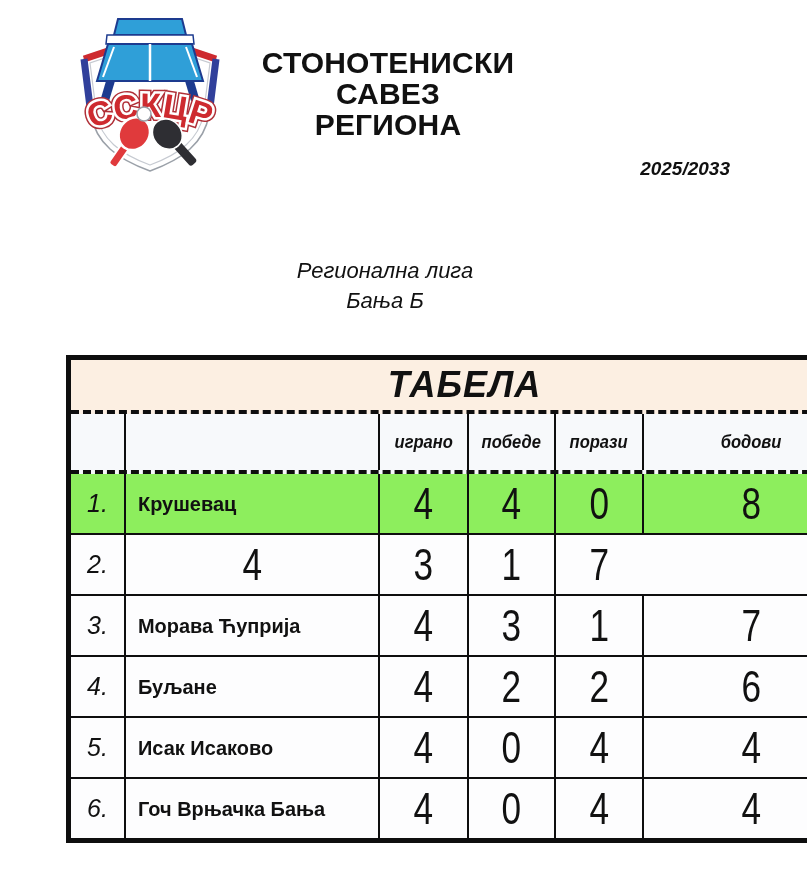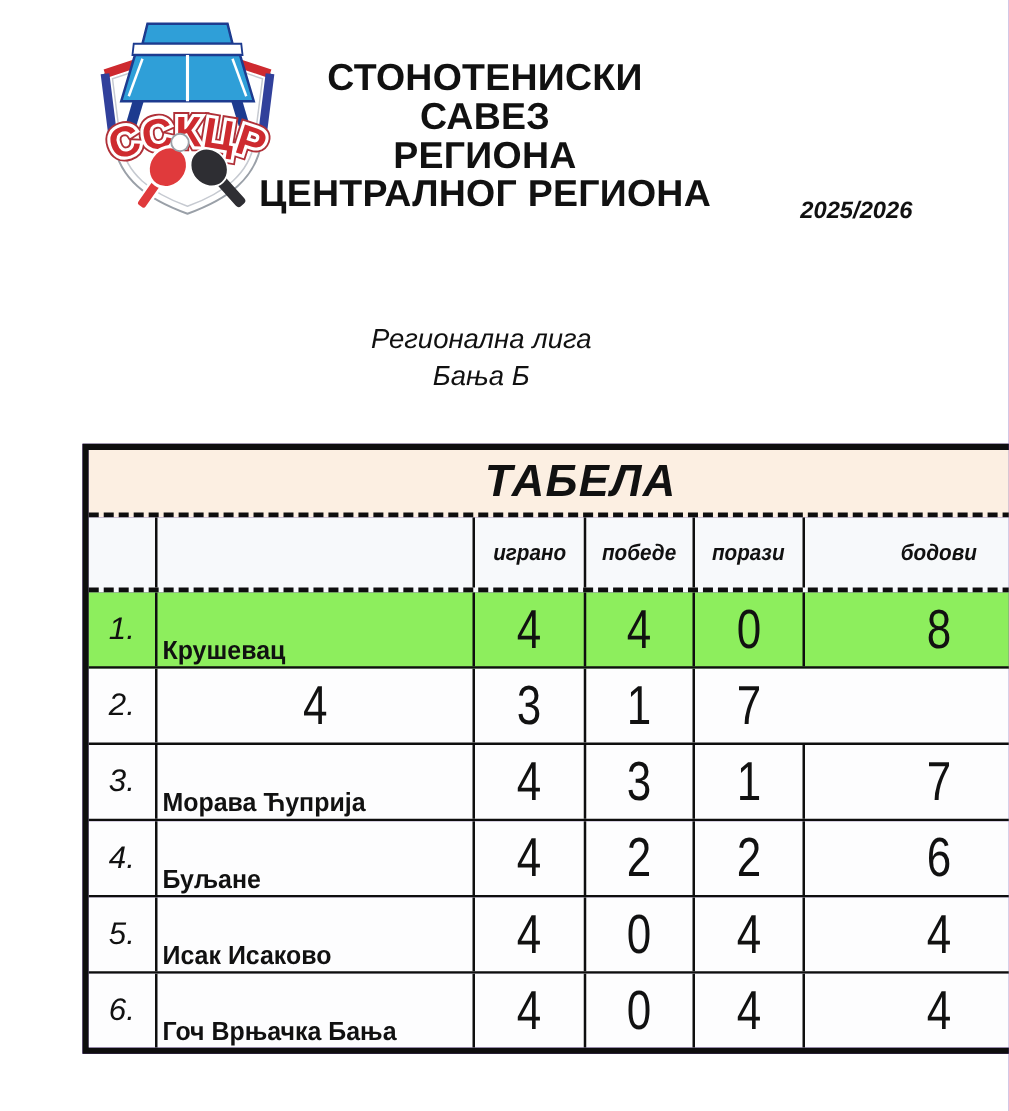--- a/index.html
+++ b/index.html
@@ -60,21 +60,21 @@
     display:grid; grid-template-columns:53px 254px 89px 87px 88px auto;
     height:59px; border-bottom:2px solid #0E0E0E; background:#FDFDFE;
   }
   .t-row:last-child { border-bottom:none; }
   .t-row.green { background:#8DEE5D; }
   .t-row .cell {
     display:flex; align-items:center; justify-content:center;
     box-sizing:border-box; border-left:2px solid #0E0E0E;
   }
   .t-row .cell:first-child { border-left:none; }
-  .t-row .c-club { justify-content:flex-start; padding-left:4px;align-items:flex-end; }
+  .t-row .c-club { justify-content:flex-start; padding-left:12px; }
   .pos  { font-style:italic; font-size:25px; }
   .club {
     font-weight:700; font-size:21px;
     display:inline-block; transform:scaleX(.95); transform-origin:left center;
     white-space:nowrap;
   }
   .num  {
     font-size:44px; font-weight:400; line-height:1;
     display:inline-block; transform:scaleX(.8);
   }
@@ -121,24 +121,23 @@
         <rect x="95.5" y="132" width="9" height="28" rx="3" fill="#2E2E33"></rect>
         <ellipse cx="100" cy="120" rx="14" ry="16" fill="#2E2E33" stroke="#ffffff" stroke-width="1.5"></ellipse>
       </g>
     </g>
     <circle cx="74" cy="101" r="7" fill="#ffffff" stroke="#9aa0a8" stroke-width="1.5"></circle>
   </svg>
 
   <div class="org-title">
     <div>СТОНОТЕНИСКИ САВЕЗ</div>
     <div>РЕГИОНА</div>
-    <div>ЦЕНТРАЛНОГ РЕГИОНА</div>
   </div>
 
-  <div class="season">2025/2026</div>
+  <div class="season">2025/2033</div>
 
   <div class="competition">
     <div>Регионална лига</div>
     <div>Бања Б</div>
   </div>
 
   <div class="standings">
     <div class="t-title">ТАБЕЛА</div>
 
     <div class="t-head">

